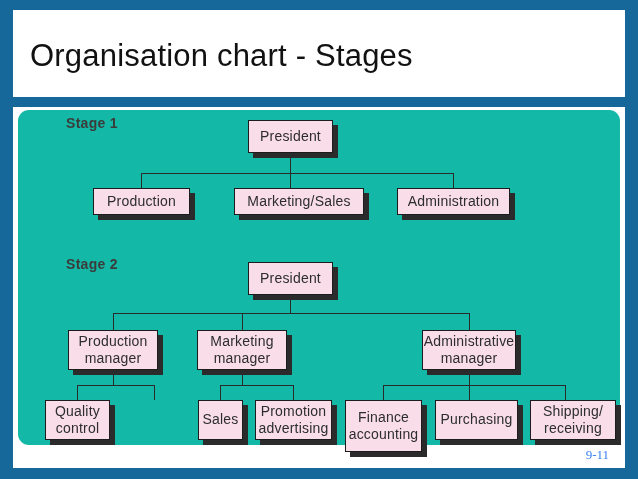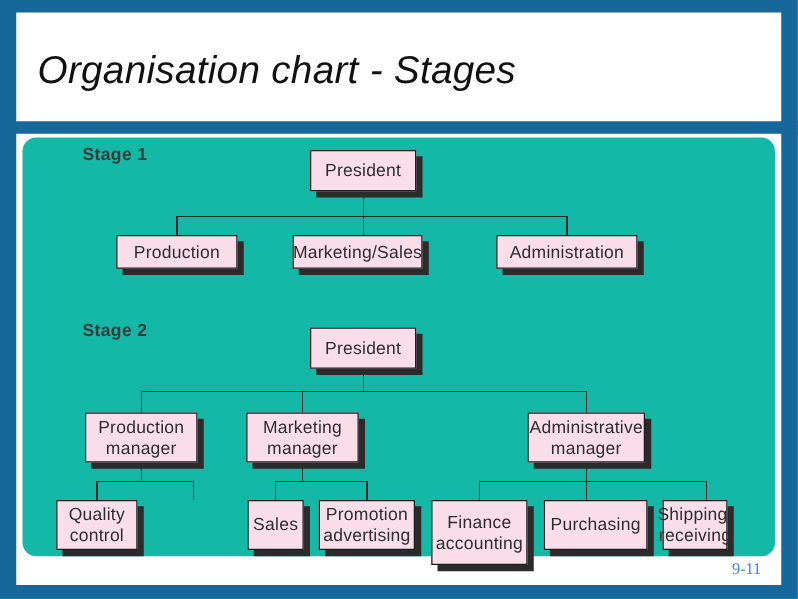--- a/index.html
+++ b/index.html
@@ -9,21 +9,20 @@
     font-family:"Liberation Sans", sans-serif;
   }
   .slide{
     position:absolute;left:13px;top:10px;width:612px;height:458px;
     background:#ffffff;
   }
   .slide-title{
     position:absolute;left:17px;top:28px;
     font-size:31px;color:#111111;letter-spacing:0.2px;
     white-space:nowrap;
-    font-style:italic;
   }
   .divider{
     position:absolute;left:0;top:97px;width:638px;height:10px;
     background:#16689B;
   }
   .chart{
     position:absolute;left:5px;top:100px;width:602px;height:335px;
     background:#14b8a6;
     border-radius:11px;
   }
@@ -82,41 +81,41 @@
         <line x1="451" y1="260" x2="451" y2="290"></line>
         <line x1="365.5" y1="275" x2="547" y2="275"></line>
         <line x1="365.5" y1="275" x2="365.5" y2="290"></line>
         <line x1="547" y1="275" x2="547" y2="290"></line>
       </g>
     </svg>
 
     <div class="stage-label" style="left:48px;top:5px">Stage 1</div>
     <div class="node" style="left:230px;top:10px;width:85px;height:33px">President</div>
     <div class="node" style="left:75px;top:78px;width:97px;height:27px">Production</div>
-    <div class="node" style="left:216px;top:78px;width:104px;height:27px">Marketing/Sales</div>
+    <div class="node" style="left:216px;top:78px;width:130px;height:27px">Marketing/Sales</div>
     <div class="node" style="left:379px;top:78px;width:113px;height:27px">Administration</div>
 
     <div class="stage-label" style="left:48px;top:146px">Stage 2</div>
     <div class="node" style="left:230px;top:152px;width:85px;height:33px">President</div>
 
     <div class="node" style="left:50px;top:220px;width:90px;height:40px">Production
 manager</div>
     <div class="node" style="left:179px;top:220px;width:90px;height:40px">Marketing
 manager</div>
     <div class="node" style="left:404px;top:220px;width:94px;height:40px">Administrative
 manager</div>
 
     <div class="node" style="left:27px;top:290px;width:65px;height:40px">Quality
 control</div>
     <div class="node" style="left:180px;top:290px;width:45px;height:40px">Sales</div>
     <div class="node" style="left:237px;top:290px;width:77px;height:40px">Promotion
 advertising</div>
     <div class="node" style="left:327px;top:290px;width:77px;height:52px">Finance
 accounting</div>
     <div class="node" style="left:417px;top:290px;width:83px;height:40px">Purchasing</div>
-    <div class="node" style="left:512px;top:290px;width:52px;height:40px">Shipping/
+    <div class="node" style="left:512px;top:290px;width:86px;height:40px">Shipping/
 receiving</div>
   </div>
 
   <div class="page-number">9-11</div>
 </div>
 
 <div class="divider"></div>
 
 </body></html>

